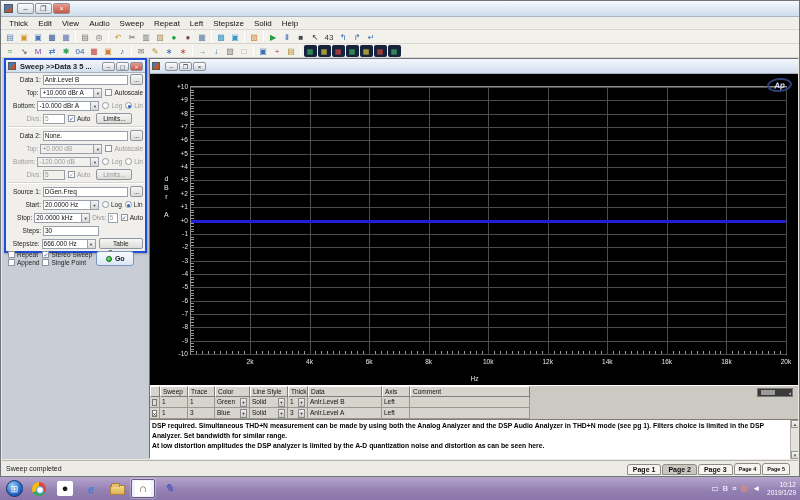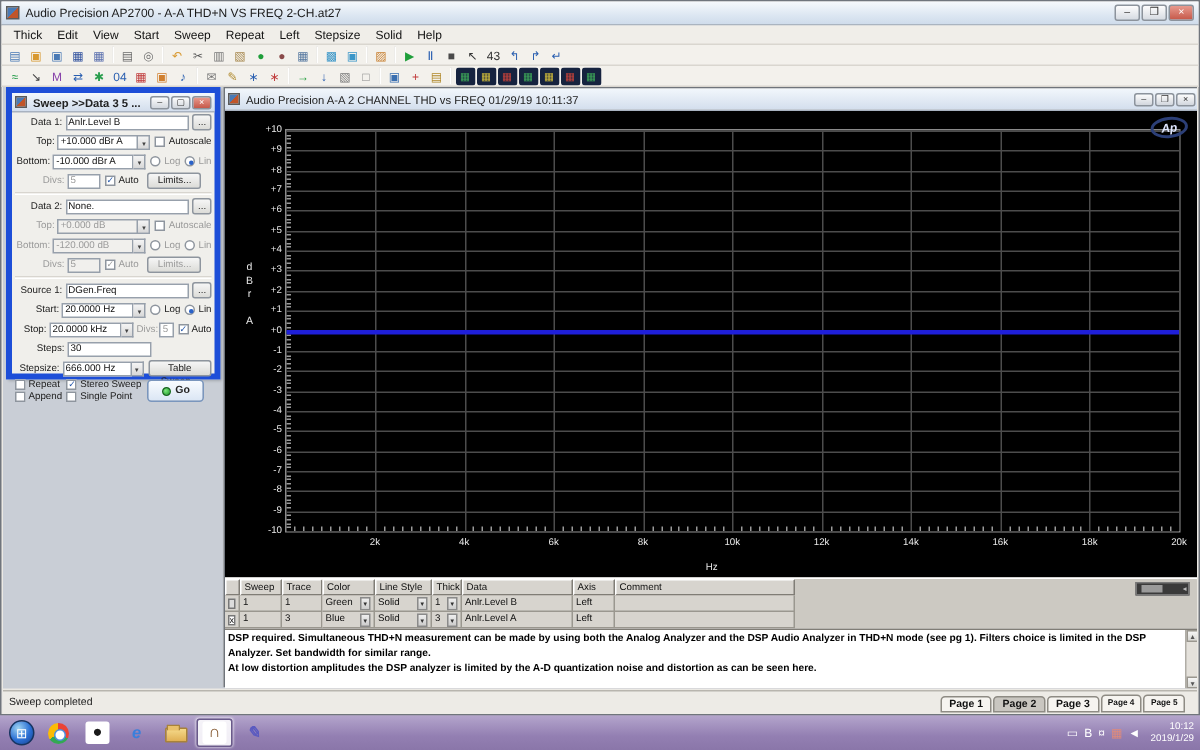--- a/index.html
+++ b/index.html
@@ -28,21 +28,21 @@
   .tb-icon { width:13px; height:12px; margin:0 0.5px; font-size:8px; line-height:12px; text-align:center;
     border:1px solid transparent; border-radius:2px; overflow:hidden; }
   .tb-icon.dark { background:#16233f; font-size:7px; line-height:11px; }
   .tb-sep { width:1px; height:11px; background:#c2bfb8; border-right:1px solid #fff; margin:0 2px; }
 
   
   #workspace { position:absolute; left:1px; right:1px; top:57px; bottom:17px; background:#c9ced6; overflow:hidden; }
 
   
   #sweep-panel { position:absolute; left:2px; top:0; width:143px; height:195px;
-    background:#f0efeb; border:4px solid #1d4ed8; box-shadow:1px 1px 2px rgba(0,0,0,.25); }
+    background:#f0efeb; border:2px solid #1d4ed8; box-shadow:1px 1px 2px rgba(0,0,0,.25); }
   .child-titlebar { height:13px; background:linear-gradient(#f2f7fc,#d3deed);
     border-bottom:1px solid #a8b2c0; display:flex; align-items:center; padding:0 2px; }
   .child-titlebar .ct-title { flex:1; font-size:7.5px; font-weight:bold; color:#222; white-space:nowrap; overflow:hidden; }
   .cbtn { width:13px; height:9px; font-size:6px; line-height:8px; text-align:center;
     background:linear-gradient(#fcfcfc,#d2d7de); border:1px solid #8c939c; border-radius:2px; color:#333; margin-left:1px; }
   .cbtn.close { background:linear-gradient(#e89a8e,#c6594a); color:#fff; }
 
   .prow { display:flex; align-items:center; height:13px; padding:0 2px 0 1px; }
   .psep { height:2px; border-top:1px solid #d8d5cf; border-bottom:1px solid #fff; margin:1px 2px; }
   .plabel { width:34px; text-align:right; font-size:6.5px; color:#222; margin-right:2px; white-space:nowrap; }
@@ -149,33 +149,32 @@
   #clock { text-align:right; color:#fff; font-size:6.5px; line-height:8px; padding-left:4px; }
 </style>
 </head>
 <body>
 
 <div id="desktop">
   <div id="app-window">
 
     <div id="titlebar">
       <span class="app-icon"></span>
-      <span class="title">Audio Precision AP2700 - A-A THD+N VS FREQ 2-CH.at27</span>
       <span class="winbtns">
         <span class="winbtn">–</span>
         <span class="winbtn">❐</span>
         <span class="winbtn close">×</span>
       </span>
     </div>
 
     <div id="menubar">
         <div class="menu-item">Thick</div>
         <div class="menu-item">Edit</div>
         <div class="menu-item">View</div>
-        <div class="menu-item">Start</div>
+        <div class="menu-item">Audio</div>
         <div class="menu-item">Sweep</div>
         <div class="menu-item">Repeat</div>
         <div class="menu-item">Left</div>
         <div class="menu-item">Stepsize</div>
         <div class="menu-item">Solid</div>
         <div class="menu-item">Help</div>
       </div>
     <div class="toolbar" id="toolbar1">
         <div class="tb-icon" style="color: rgb(74, 122, 181);">▤</div>
         <div class="tb-icon" style="color: rgb(216, 152, 47);">▣</div>
@@ -388,21 +387,20 @@
           <span class="go-btn">
             <span class="go-led"></span>
             <span>Go</span>
           </span>
         </div>
       </div>
 
       <div id="graph-window">
         <div class="child-titlebar">
           <span class="app-icon" style="width:8px;height:8px"></span>
-          <span class="ct-title" style="font-weight:normal">Audio Precision    A-A 2 CHANNEL  THD vs FREQ    01/29/19 10:11:37</span>
           <span class="cbtn">–</span>
           <span class="cbtn">❐</span>
           <span class="cbtn">×</span>
         </div>
 
         <div id="graph-black">
           <div id="plot-area">
               <div class="gridline-h" style="top: 0%;"></div>
               <div class="ytick-label" style="top: 0%;">+10</div>
               <div class="gridline-h" style="top: 5%;"></div>

